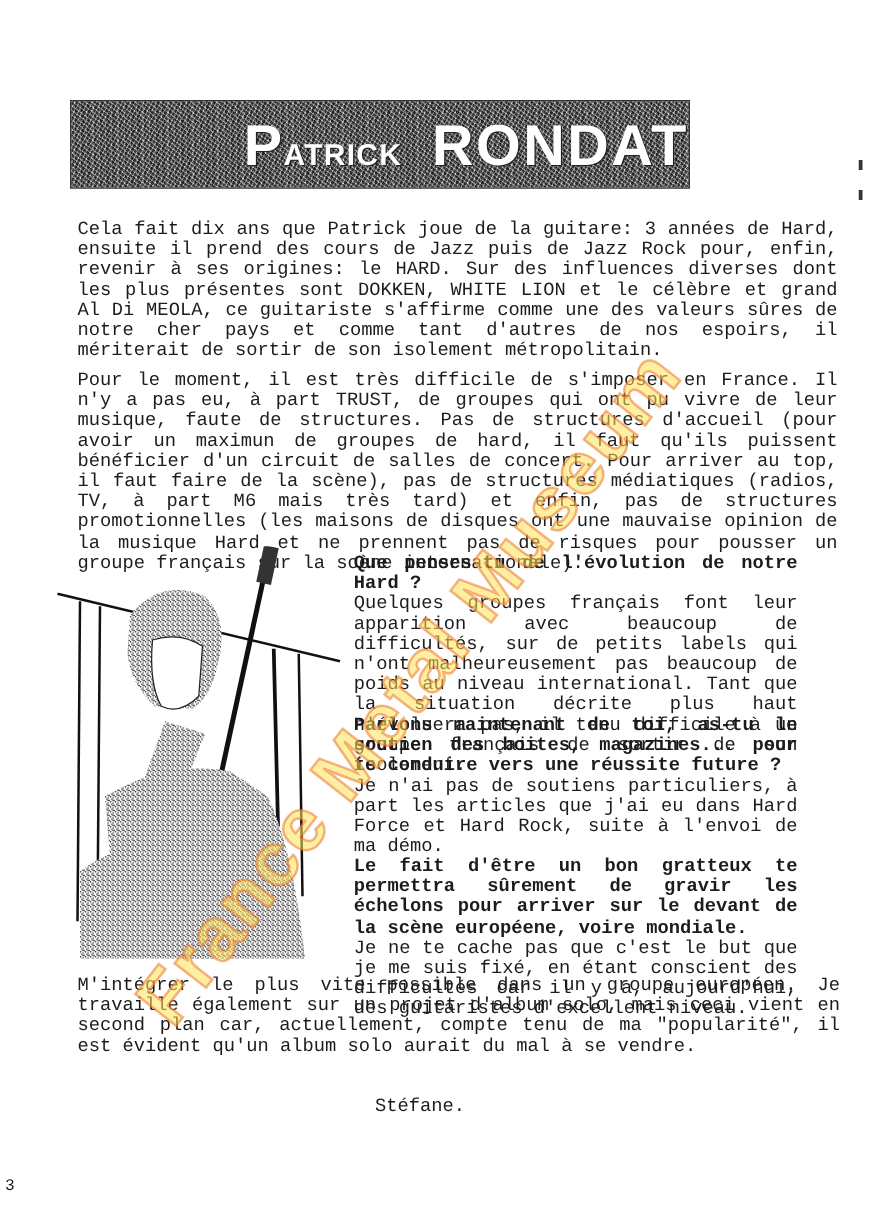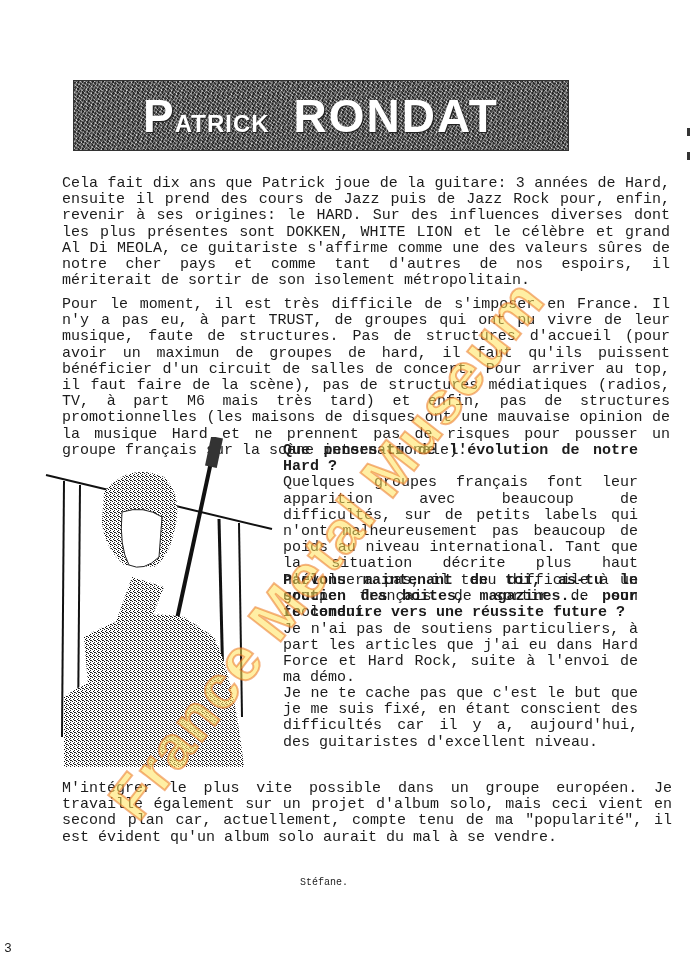--- a/index.html
+++ b/index.html
@@ -1,39 +1,39 @@
 <!DOCTYPE html>
 <html><head>
 <meta charset="utf-8">
 <style>
   html, body { margin: 0; padding: 0; background: #ffffff; }
   body { width: 700px; height: 980px; position: relative; overflow: hidden;
          font-family: "Liberation Mono", "DejaVu Sans Mono", monospace; color: #1c1c1c; }
-  .banner { position: absolute; left: 73px; top: 80px; width: 494px; height: 69px;
+  .banner { position: absolute; left: 56px; top: 80px; width: 494px; height: 69px;
             border: 1px solid #333;
             background:
               repeating-linear-gradient(37deg, rgba(0,0,0,0.35) 0 1px, rgba(255,255,255,0.25) 1px 2px, rgba(0,0,0,0.2) 2px 3px),
               repeating-linear-gradient(-61deg, rgba(255,255,255,0.35) 0 1px, rgba(0,0,0,0.3) 1px 3px),
               repeating-linear-gradient(90deg, #6a6a6a 0 2px, #9a9a9a 2px 3px, #4a4a4a 3px 5px);
-            display: flex; align-items: center; justify-content: center; }
+            display: flex; align-items: center; justify-content: flex-end; }
   .banner .title { font-family: "Liberation Sans", "DejaVu Sans", sans-serif; font-weight: bold;
                    color: #fff; letter-spacing: 1px; text-shadow: 1px 1px 0 #222; white-space: nowrap; }
   .banner .first-cap { font-size: 46px; }
   .banner .first-rest { font-size: 24px; margin-right: 24px; }
   .banner .last { font-size: 46px; letter-spacing: 2px; }
   .para { position: absolute; font-size: 15px; line-height: 16.2px; text-align: justify; margin: 0; }
   .para .q { font-weight: bold; display: block; }
   .para .a { display: block; }
   #intro { left: 62px; top: 176px; width: 608px; }
   #qa1 { left: 62px; top: 297px; width: 608px; }
   #qa2 { left: 283px; top: 443px; width: 355px; }
   #qa3 { left: 283px; top: 573px; width: 355px; }
   #qa4 { left: 283px; top: 686px; width: 355px; }
   #qa5 { left: 62px; top: 781px; width: 610px; }
-  #signature { position: absolute; left: 300px; top: 877px; font-size: 10px; }
+  #signature { position: absolute; left: 300px; top: 877px; font-size: 15px; }
   #page-num { position: absolute; left: 4px; top: 941px; font-size: 13px; }
   .illus { position: absolute; left: 44px; top: 437px; width: 230px; height: 335px; }
   .wm { position: absolute; left: 60px; top: 500px; transform-origin: left top; transform: rotate(-52deg);
         font-family: "Liberation Sans", "DejaVu Sans", sans-serif; font-weight: bold; font-size: 60px;
         color: rgba(255, 226, 90, 0.55); -webkit-text-stroke: 2px rgba(235, 120, 40, 0.55);
         white-space: nowrap; pointer-events: none; letter-spacing: 2px; }
   .edge-mark { position: absolute; right: 10px; width: 3px; height: 8px; background: #333; }
 </style>
 </head>
 <body>
@@ -82,20 +82,21 @@
   <span class="q">Que penses-tu de l'évolution de notre Hard ?</span>
   <span class="a">Quelques groupes français font leur apparition avec beaucoup de difficultés, sur de petits labels qui n'ont malheureusement pas beaucoup de poids au niveau international. Tant que la situation décrite plus haut n'évoluera pas, il tenu difficile à un groupe français de sortir de son isolement.</span>
 </div>
 
 <div class="para" id="qa3">
   <span class="q">Parlons maintenant de toi, as-tu le soutien des boites, magazines... pour te conduire vers une réussite future ?</span>
   <span class="a">Je n'ai pas de soutiens particuliers, à part les articles que j'ai eu dans Hard Force et Hard Rock, suite à l'envoi de ma démo.</span>
 </div>
 
 <div class="para" id="qa4">
+  <span class="q">Le fait d'être un bon gratteux te permettra sûrement de gravir les échelons pour arriver sur le devant de la scène européene, voire mondiale.</span>
   <span class="a">Je ne te cache pas que c'est le but que je me suis fixé, en étant conscient des difficultés car il y a, aujourd'hui, des guitaristes d'excellent niveau.</span>
 </div>
 
 <div class="para" id="qa5">
   <span class="a">M'intégrer le plus vite possible dans un groupe européen. Je travaille également sur un projet d'album solo, mais ceci vient en second plan car, actuellement, compte tenu de ma "popularité", il est évident qu'un album solo aurait du mal à se vendre.</span>
 </div>
 
 <div id="signature">Stéfane.</div>
 <div id="page-num">3</div>
 

